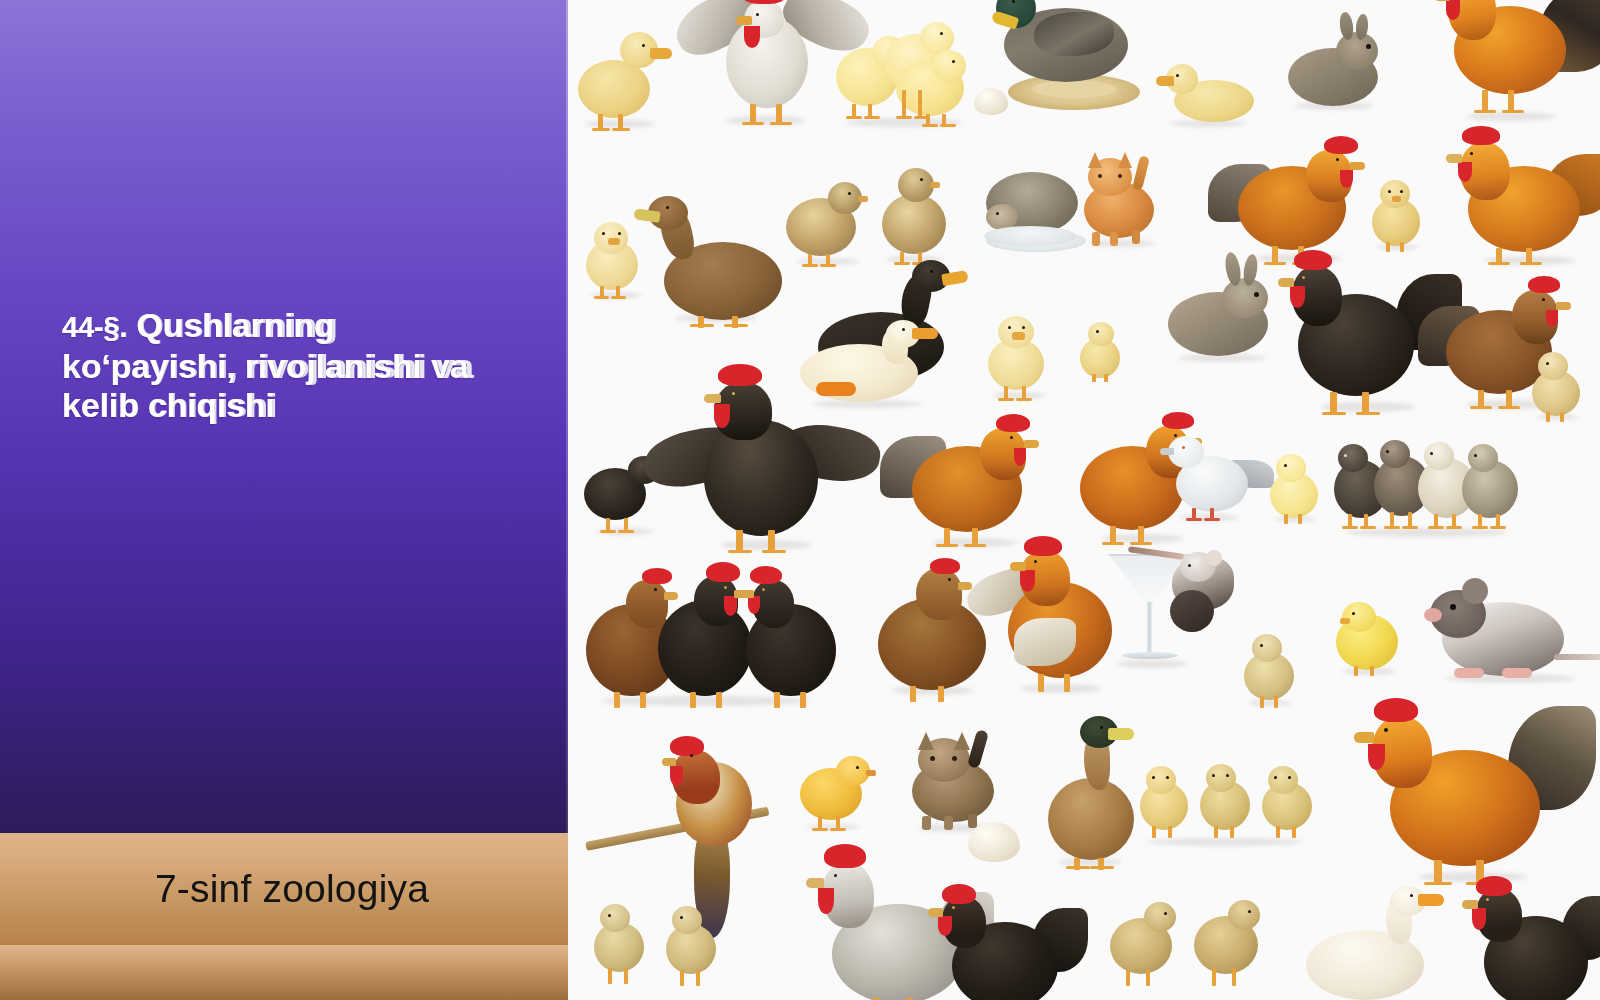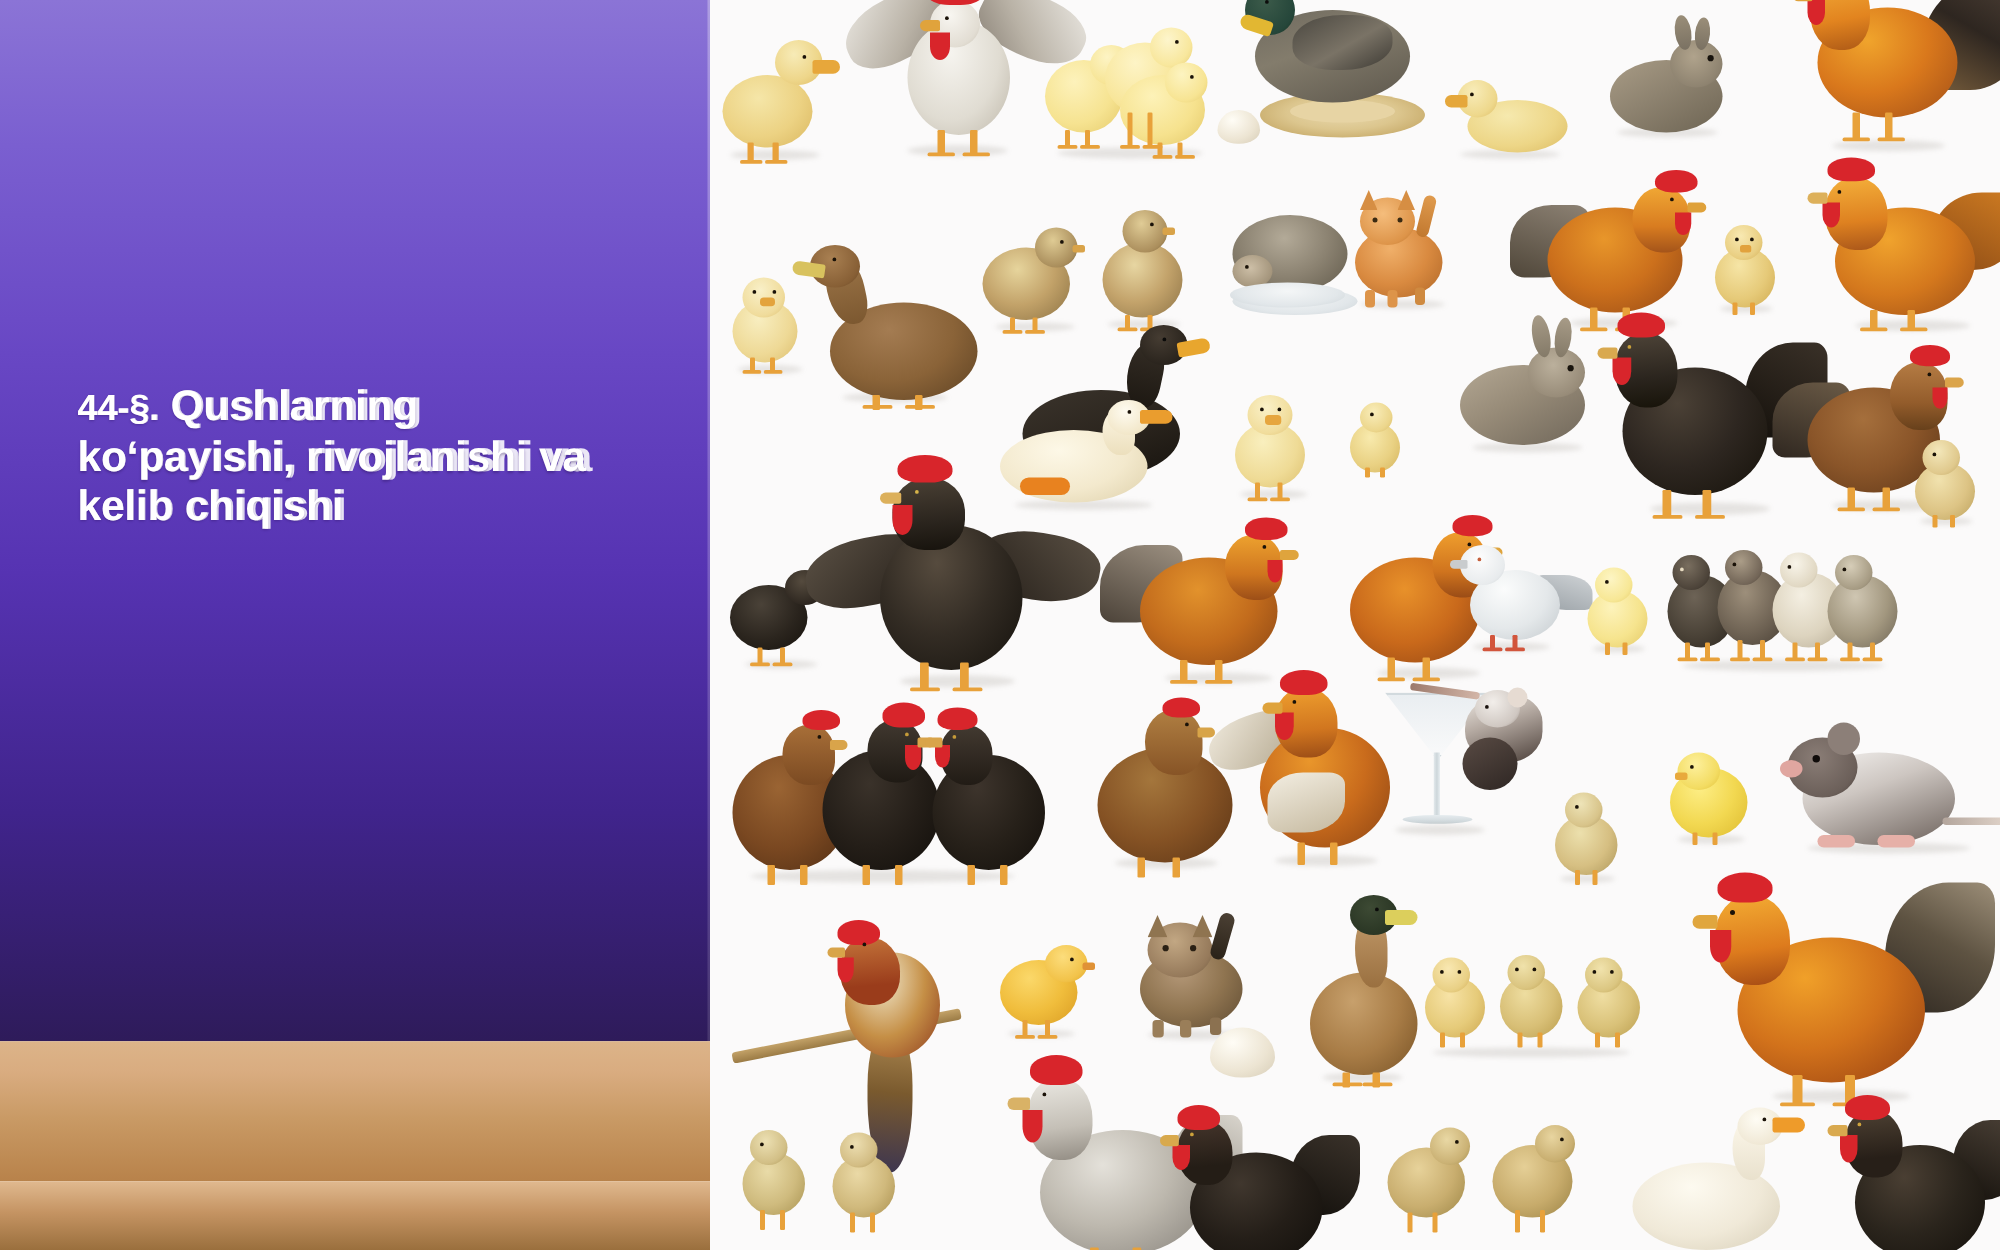--- a/index.html
+++ b/index.html
@@ -817,14 +817,17 @@
 kelib chiqishi</span></div>
 
   <div id="title-block">
     <div id="title-text"><span id="title-number">44-§.</span><span id="title-rest"> Qushlarning
 ko‘payishi, rivojlanishi va
 kelib chiqishi</span></div>
   </div>
 
   <div id="tan-band-main"></div>
   <div id="tan-band-lower"></div>
+  <div id="subtitle">
+      <span id="subtitle-inner">7-sinf zoologiya</span>
+    </div>
 
 </div>
 
 </body></html>

